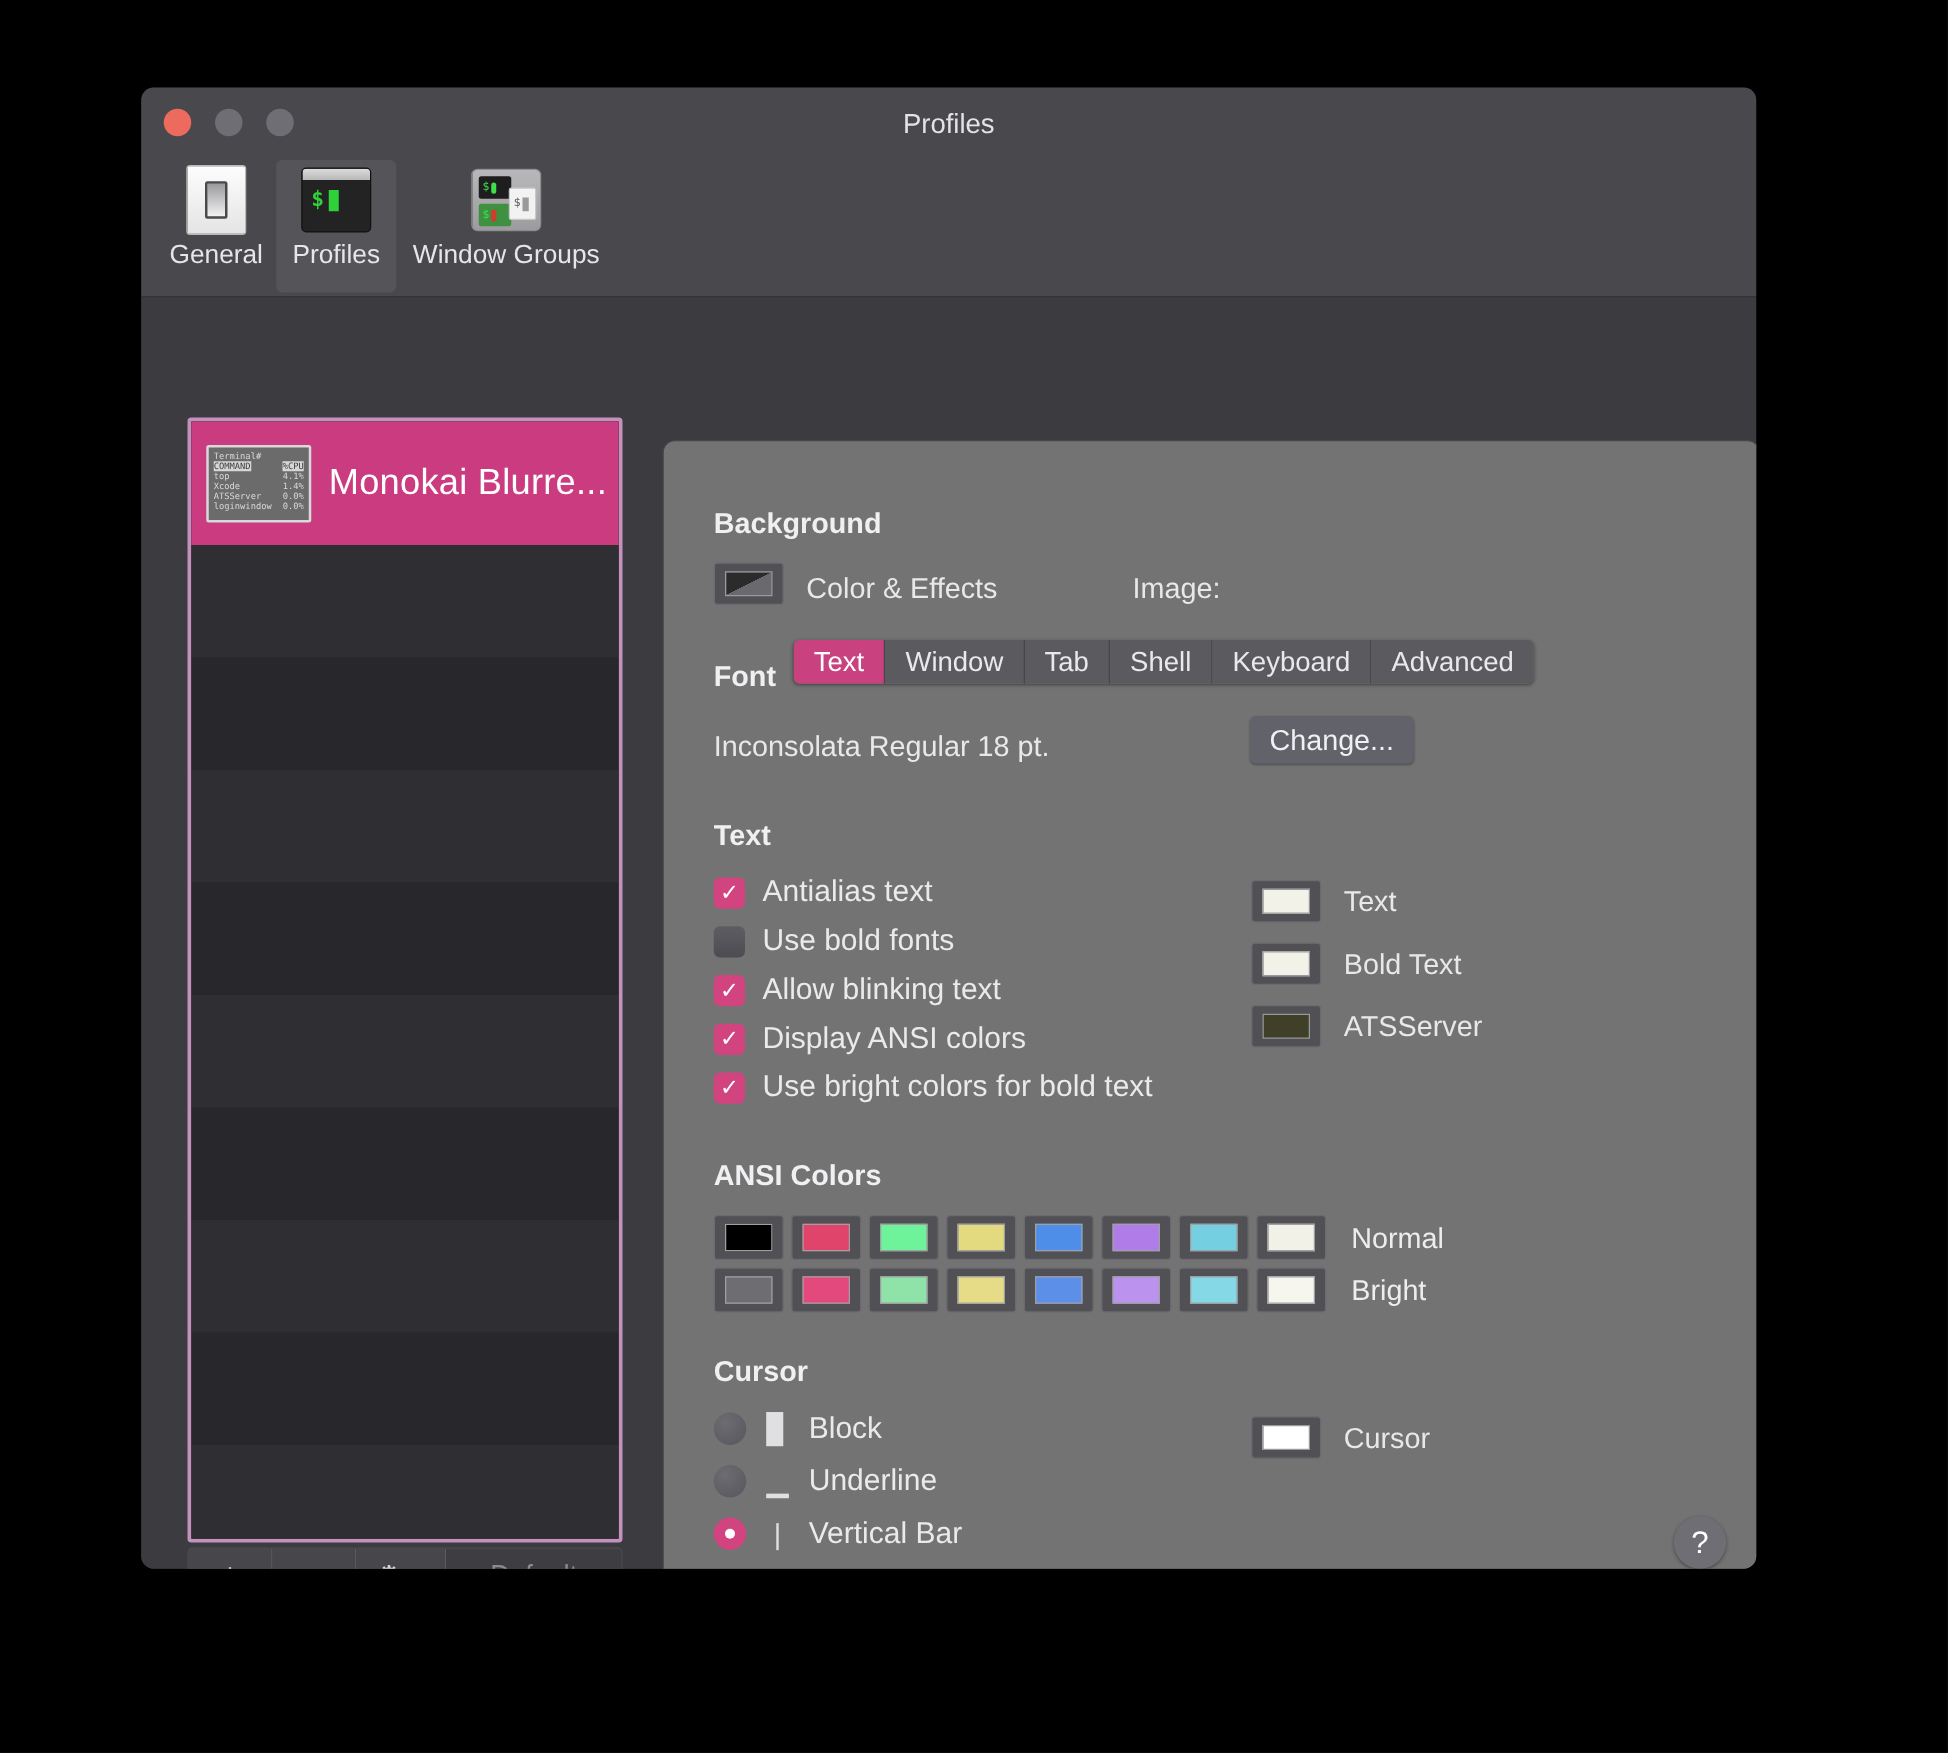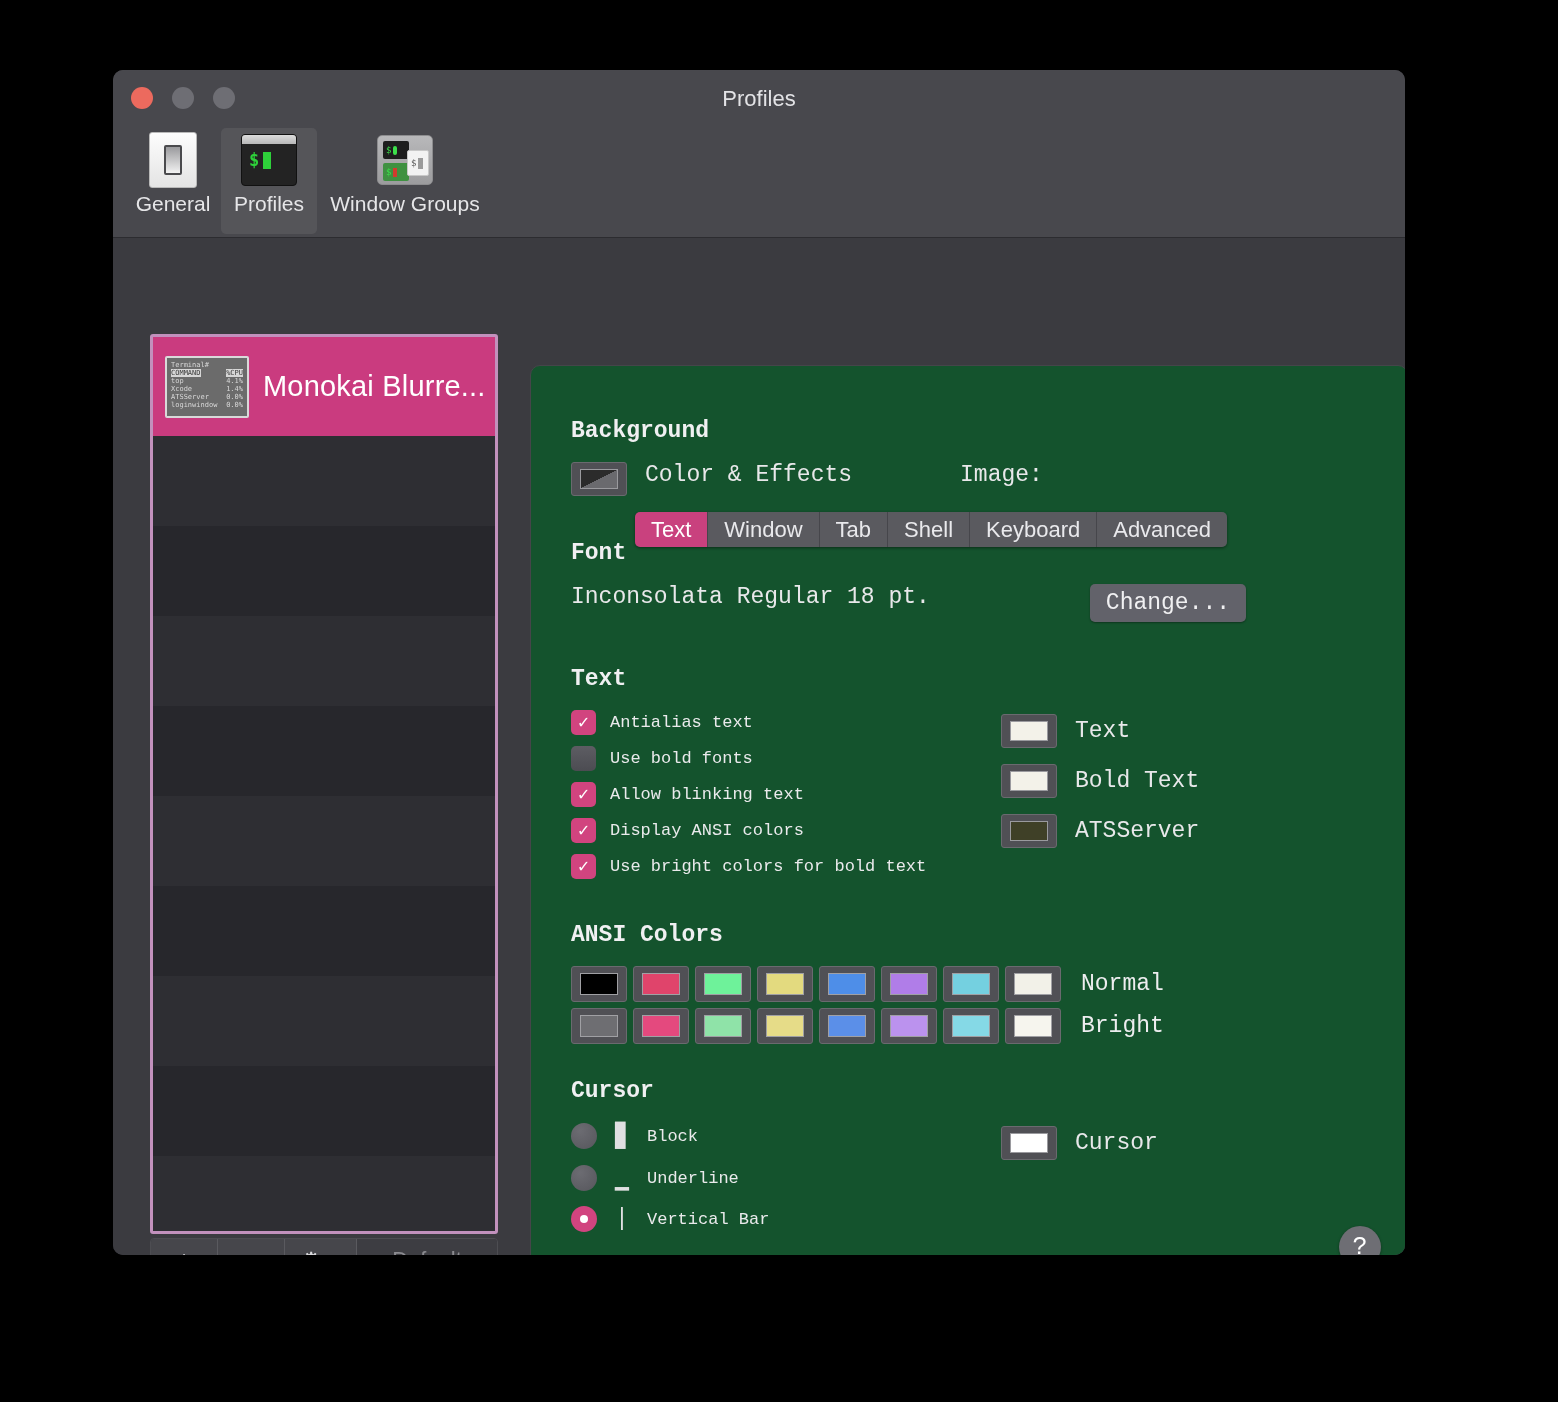--- a/index.html
+++ b/index.html
@@ -162,46 +162,45 @@
   .lt-btn.plus { width: 67px; }
   .lt-btn.minus { width: 67px; color: #7b7b80; }
   .lt-btn.gear { width: 72px; gap: 6px; font-size: 21px; }
   .lt-btn.default {
     flex: 1; background: #3d3d42; color: #8b8b90; font-size: 22px; border-right: none;
   }
   .chev { font-size: 15px; }
 
   
   .panel {
-    position: absolute; left: 417px; top: 127px;
+    position: absolute; left: 417px; top: 114px;
     width: 878px; height: 930px;
-    background: #14532d;
+    background: #737373;
     border: 1px solid #45454a;
     border-radius: 10px;
-    font-family: Liberation Mono, monospace;
   }
   .tabbar {
     position: absolute; left: 522px; top: 274px;
     display: flex; height: 35px;
     border-radius: 5px; overflow: hidden;
     box-shadow: 0 1px 3px rgba(0,0,0,.45);
     z-index: 5;
   }
   .tab {
     display: flex; align-items: center; justify-content: center;
     padding: 0 16px; color: #e9e9ec; font-size: 22px;
     background: #5a5a5f; border-right: 1px solid #46464b;
   }
   .tab:last-child { border-right: none; }
   .tab.active { background: #c9417e; color: #fff; }
 
   .panel-inner { position: absolute; left: 0; top: 0; right: 0; bottom: 0; padding: 52px 40px 0 40px; }
 
   .sec-title { color: #f0f0f2; font-size: 23px; font-weight: bold; margin-bottom: 18px; }
-  .row { display: flex; align-items: flex-start; }
+  .row { display: flex; align-items: flex-end; }
 
   .color-well {
     width: 56px; height: 34px; border-radius: 3px;
     background: #505055; border: 1px solid #6a6a6f;
     display: flex; align-items: center; justify-content: center;
   }
   .color-well i { display: block; width: 38px; height: 20px; border: 1px solid #9a9a9e; }
   .cw-grad i { background: linear-gradient(to bottom right, #2b2b2b 0 50%, #6a6a6e 50% 100%); }
 
   .label { color: #e8e8ea; font-size: 23px; }
@@ -226,21 +225,21 @@
 
   
   .cb {
     width: 25px; height: 25px; border-radius: 5px; flex: 0 0 auto;
     display: flex; align-items: center; justify-content: center;
     color: #fff; font-size: 18px; line-height: 18px;
   }
   .cb.on  { background: #d1447f; }
   .cb.off { background: linear-gradient(#5d5d63, #4c4c52); }
   .cb-row { display: flex; align-items: center; gap: 14px; margin-bottom: 11px; }
-  .cb-label { color: #eaeaec; font-size: 17px; }
+  .cb-label { color: #eaeaec; font-size: 24px; }
 
   
   .rb {
     width: 26px; height: 26px; border-radius: 50%; flex: 0 0 auto;
     background: radial-gradient(circle at 35% 30%, #6c6c72, #56565c);
     display: flex; align-items: center; justify-content: center;
   }
   .rb.on { background: #d1447f; }
   .rb.on i { width: 8px; height: 8px; background: #fff; border-radius: 50%; display: block; }
   .rb-row { display: flex; align-items: center; gap: 14px; margin-bottom: 14px; }

